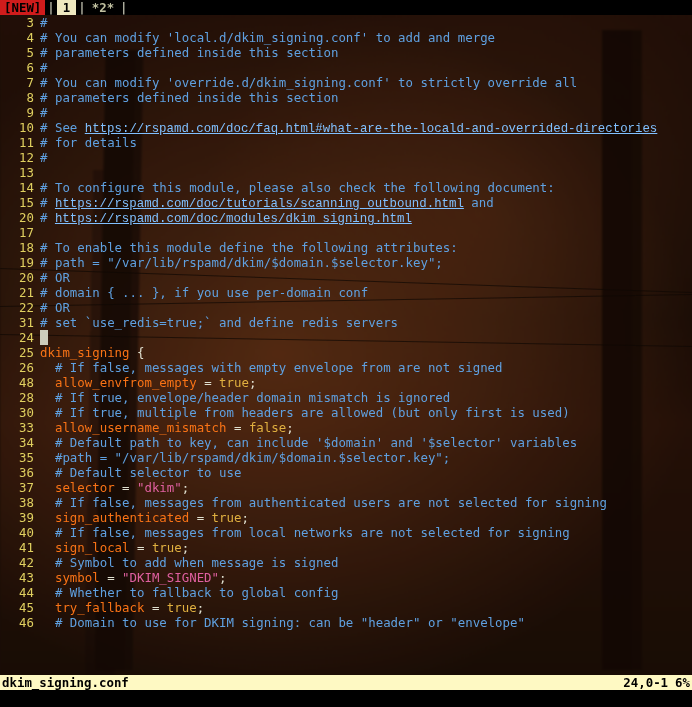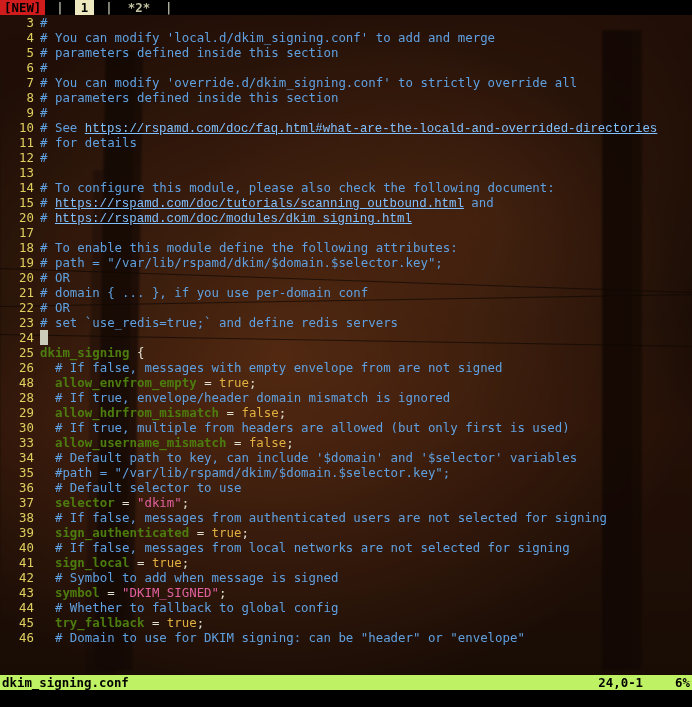--- a/index.html
+++ b/index.html
@@ -42,21 +42,20 @@
   }
   .wires div {
     position:absolute; height:1px; background:rgba(15,8,4,0.7);
   }
   .tabbar {
     position: relative;
     display: flex;
     height: 15px;
     background: #000;
     font-weight: bold;
-    gap: 9px;
   }
   .tab {
     padding: 0 4px;
     display:inline-block;
   }
   .tab-new      { background:#d01c1c; color:#000; }
   .tab-sep      { color:#b0b0a0; background:#000; padding:0 2px;}
   .tab-active   { background:#eee8c0; color:#000; padding:0 6px;}
   .tab-inact    { color:#c0c0a0; background:#000; padding:0 4px;}
   .editor {
@@ -73,40 +72,40 @@
     width: 34px;
     text-align: right;
     color: #e0d060;
     padding-right: 6px;
     flex-shrink: 0;
     user-select:none;
   }
   .code { flex:1 1 auto; position:relative; }
   .comment  { color:#5fa0e0; }
   .link     { color:#80c0ff; text-decoration: underline; font-family: Liberation Mono, monospace; }
-  .ident    { color:#4d7c0f;font-weight:bold; }
+  .ident    { color:#f97316; }
   .op       { color:#e0e0d0; }
   .string   { color:#e060a0; }
   .kw       { color:#e0b040; }
   .cursor-cell {
     display:inline-block;
     background:#ccccbb;
     width:7.5px; height:15px; vertical-align:top;
   }
   .statusbar {
     position: relative;
     display:flex;
     height:15px;
-    background:#bef264;
+    background:#fef9c3;
     color:#000;
     font-weight:bold;
   }
   .status-left  { flex:0 0 auto; padding-left:2px;}
   .status-mid   { flex:1 1 auto;}
-  .status-pos   { flex:0 0 auto; padding-right:32px;}
+  .status-pos   { flex:0 0 auto; padding-right:7px;}
   .status-pct   { flex:0 0 auto; padding-right:2px;}
   .cmdline {
     position:relative;
     height:17px;
     background:#000;
   }
 </style>
 </head>
 <body>
 
@@ -140,27 +139,26 @@
     <div class="line"><span class="gutter">13</span><span class="code"></span></div>
     <div class="line"><span class="gutter">14</span><span class="code"><span class="comment"># To configure this module, please also check the following document:</span></span></div>
     <div class="line"><span class="gutter">15</span><span class="code"><span class="comment"># </span><span class="link">https://rspamd.com/doc/tutorials/scanning_outbound.html</span><span class="comment"> and</span></span></div>
     <div class="line"><span class="gutter">20</span><span class="code"><span class="comment"># </span><span class="link">https://rspamd.com/doc/modules/dkim_signing.html</span></span></div>
     <div class="line"><span class="gutter">17</span><span class="code"></span></div>
     <div class="line"><span class="gutter">18</span><span class="code"><span class="comment"># To enable this module define the following attributes:</span></span></div>
     <div class="line"><span class="gutter">19</span><span class="code"><span class="comment"># path = "/var/lib/rspamd/dkim/$domain.$selector.key";</span></span></div>
     <div class="line"><span class="gutter">20</span><span class="code"><span class="comment"># OR</span></span></div>
     <div class="line"><span class="gutter">21</span><span class="code"><span class="comment"># domain { ... }, if you use per-domain conf</span></span></div>
     <div class="line"><span class="gutter">22</span><span class="code"><span class="comment"># OR</span></span></div>
-    <div class="line"><span class="gutter">23</span><span class="code"><span class="comment"># set `use_redis=true;` and define redis servers</span></span></div>
+    <div class="line"><span class="gutter">31</span><span class="code"><span class="comment"># set `use_redis=true;` and define redis servers</span></span></div>
     <div class="line"><span class="gutter">24</span><span class="code"><span class="cursor-cell"></span></span></div>
     <div class="line"><span class="gutter">25</span><span class="code"><span class="ident">dkim_signing </span><span class="op">{</span></span></div>
     <div class="line"><span class="gutter">26</span><span class="code"><span class="comment">  # If false, messages with empty envelope from are not signed</span></span></div>
     <div class="line"><span class="gutter">48</span><span class="code"><span class="ident">  allow_envfrom_empty </span><span class="op">= </span><span class="kw">true</span><span class="op">;</span></span></div>
     <div class="line"><span class="gutter">28</span><span class="code"><span class="comment">  # If true, envelope/header domain mismatch is ignored</span></span></div>
-    <div class="line"><span class="gutter">29</span><span class="code"><span class="ident">  allow_hdrfrom_mismatch </span><span class="op">= </span><span class="kw">false</span><span class="op">;</span></span></div>
     <div class="line"><span class="gutter">30</span><span class="code"><span class="comment">  # If true, multiple from headers are allowed (but only first is used)</span></span></div>
     <div class="line"><span class="gutter">33</span><span class="code"><span class="ident">  allow_username_mismatch </span><span class="op">= </span><span class="kw">false</span><span class="op">;</span></span></div>
     <div class="line"><span class="gutter">34</span><span class="code"><span class="comment">  # Default path to key, can include '$domain' and '$selector' variables</span></span></div>
     <div class="line"><span class="gutter">35</span><span class="code"><span class="comment">  #path = "/var/lib/rspamd/dkim/$domain.$selector.key";</span></span></div>
     <div class="line"><span class="gutter">36</span><span class="code"><span class="comment">  # Default selector to use</span></span></div>
     <div class="line"><span class="gutter">37</span><span class="code"><span class="ident">  selector </span><span class="op">= </span><span class="string">"dkim"</span><span class="op">;</span></span></div>
     <div class="line"><span class="gutter">38</span><span class="code"><span class="comment">  # If false, messages from authenticated users are not selected for signing</span></span></div>
     <div class="line"><span class="gutter">39</span><span class="code"><span class="ident">  sign_authenticated </span><span class="op">= </span><span class="kw">true</span><span class="op">;</span></span></div>
     <div class="line"><span class="gutter">40</span><span class="code"><span class="comment">  # If false, messages from local networks are not selected for signing</span></span></div>
     <div class="line"><span class="gutter">41</span><span class="code"><span class="ident">  sign_local </span><span class="op">= </span><span class="kw">true</span><span class="op">;</span></span></div>

